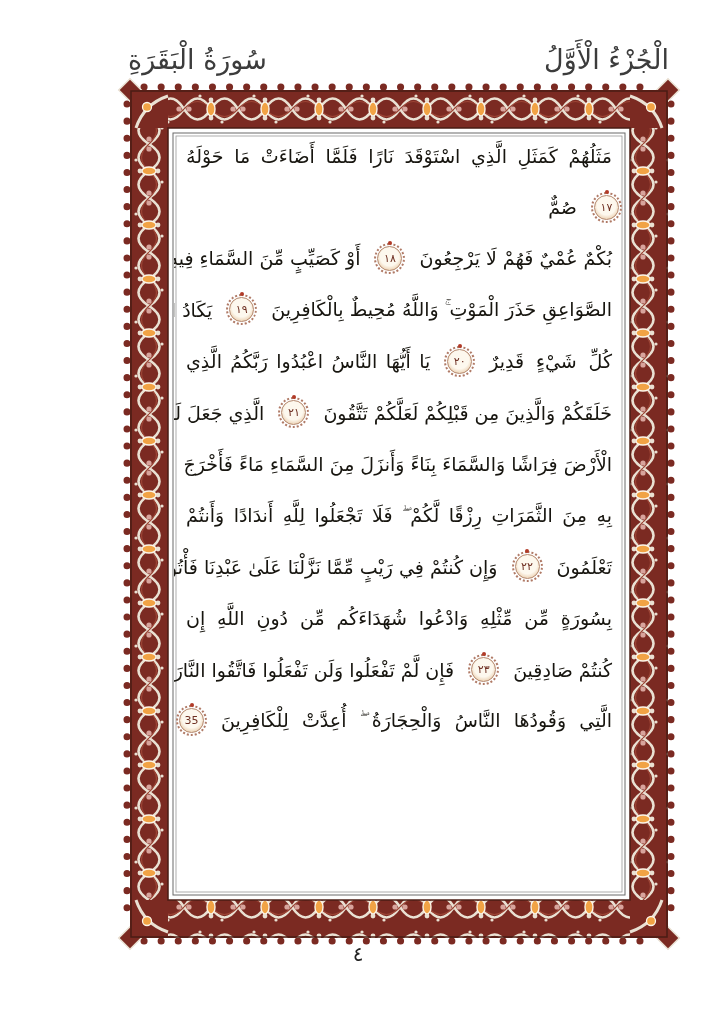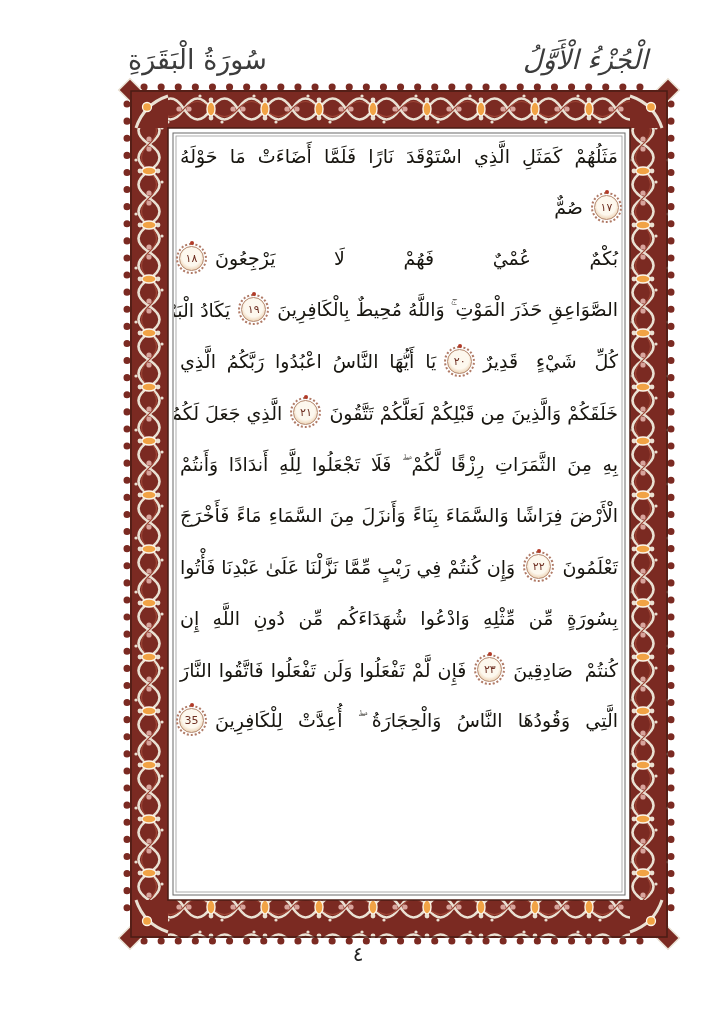--- a/index.html
+++ b/index.html
@@ -4,36 +4,36 @@
 <style>
   * { margin:0; padding:0; box-sizing:border-box; }
   html,body { width:716px; height:1024px; background:#ffffff; overflow:hidden; }
   body { font-family:"DejaVu Sans", sans-serif; position:relative; }
 
   .page { position:absolute; inset:0; background:#ffffff; }
 
   
   .running-head { position:absolute; top:44px; font-size:27px; color:#3c3c3c;
                   direction:rtl; white-space:nowrap; }
-  .head-right { right:68px;font-style:italic; }
+  .head-right { right:47px; }
   .head-left  { left:128px; }
 
   
   .frame-wrap { position:absolute; left:130px; top:90px; width:538px; height:848px; }
   .frame-svg { position:absolute; left:0; top:0; overflow:visible; }
 
   
   .textblock { position:absolute; left:174px; top:130px; width:450px; height:772px;
                direction:rtl; overflow:hidden; }
   .qline { display:flex; flex-direction:row; justify-content:space-between;
            align-items:center; height:51.4px; white-space:nowrap;
            font-size:19px; color:#17150f; direction:rtl; }
   .qline.single { justify-content:space-between; }
   .qline .qtext { flex:1 1 auto; text-align:justify; text-align-last:justify;
-                  overflow:visible; padding:0 6px; }
+                  overflow:visible; padding:0 12px; }
   .qline .qtext.solo { text-align-last:justify; }
 
   
   .ayah { position:relative; flex:0 0 auto; display:inline-flex; align-items:center;
           justify-content:center; width:25px; height:25px; border-radius:50%;
           margin:2px 5px;
           background:radial-gradient(circle at 50% 42%, #fdf8ee 0 52%, #ecd2b4 78%, #dcae94 100%);
           border:1px solid #b4886e;
           outline:2px dotted #b07a66; outline-offset:1px;
           font-size:11px; color:#6e2f22; line-height:1; }
@@ -132,41 +132,42 @@
       <div class="qline single">
         <span class="qtext solo">مَثَلُهُمْ كَمَثَلِ الَّذِي اسْتَوْقَدَ نَارًا فَلَمَّا أَضَاءَتْ مَا حَوْلَهُ</span>
       </div>
       <div class="qline">
         <span class="ayah">١٧</span>
         <span class="qtext">صُمٌّ</span>
       </div>
       <div class="qline">
         <span class="qtext">بُكْمٌ عُمْيٌ فَهُمْ لَا يَرْجِعُونَ</span>
         <span class="ayah">١٨</span>
+        <span class="qtext">أَوْ كَصَيِّبٍ مِّنَ السَّمَاءِ فِيهِ</span>
       </div>
       <div class="qline">
         <span class="qtext">الصَّوَاعِقِ حَذَرَ الْمَوْتِ ۚ وَاللَّهُ مُحِيطٌ بِالْكَافِرِينَ</span>
         <span class="ayah">١٩</span>
         <span class="qtext">يَكَادُ الْبَرْقُ</span>
       </div>
       <div class="qline">
         <span class="qtext">كُلِّ شَيْءٍ قَدِيرٌ</span>
         <span class="ayah">٢٠</span>
         <span class="qtext">يَا أَيُّهَا النَّاسُ اعْبُدُوا رَبَّكُمُ الَّذِي</span>
       </div>
       <div class="qline">
         <span class="qtext">خَلَقَكُمْ وَالَّذِينَ مِن قَبْلِكُمْ لَعَلَّكُمْ تَتَّقُونَ</span>
         <span class="ayah">٢١</span>
         <span class="qtext">الَّذِي جَعَلَ لَكُمُ</span>
       </div>
       <div class="qline single">
-        <span class="qtext solo">بِهِ مِنَ الثَّمَرَاتِ رِزْقًا لَّكُمْ ۖ فَلَا تَجْعَلُوا لِلَّهِ أَندَادًا وَأَنتُمْ</span>
+        <span class="qtext solo">الْأَرْضَ فِرَاشًا وَالسَّمَاءَ بِنَاءً وَأَنزَلَ مِنَ السَّمَاءِ مَاءً فَأَخْرَجَ</span>
       </div>
       <div class="qline single">
-        <span class="qtext solo">الْأَرْضَ فِرَاشًا وَالسَّمَاءَ بِنَاءً وَأَنزَلَ مِنَ السَّمَاءِ مَاءً فَأَخْرَجَ</span>
+        <span class="qtext solo">بِهِ مِنَ الثَّمَرَاتِ رِزْقًا لَّكُمْ ۖ فَلَا تَجْعَلُوا لِلَّهِ أَندَادًا وَأَنتُمْ</span>
       </div>
       <div class="qline">
         <span class="qtext">تَعْلَمُونَ</span>
         <span class="ayah">٢٢</span>
         <span class="qtext">وَإِن كُنتُمْ فِي رَيْبٍ مِّمَّا نَزَّلْنَا عَلَىٰ عَبْدِنَا فَأْتُوا</span>
       </div>
       <div class="qline single">
         <span class="qtext solo">بِسُورَةٍ مِّن مِّثْلِهِ وَادْعُوا شُهَدَاءَكُم مِّن دُونِ اللَّهِ إِن</span>
       </div>
       <div class="qline">

